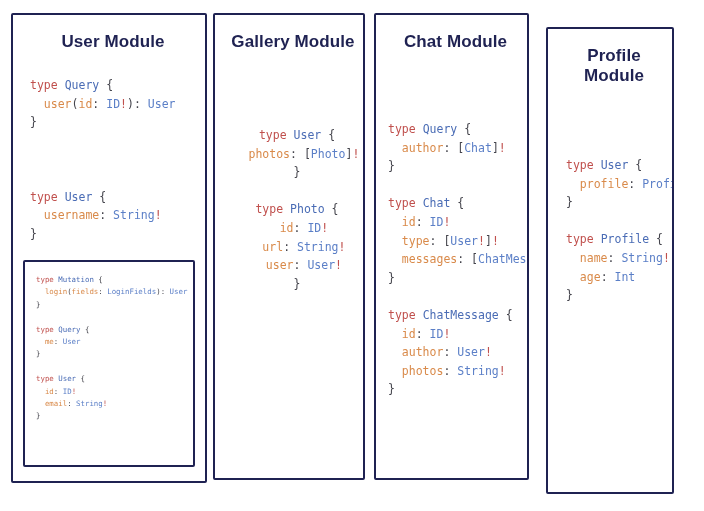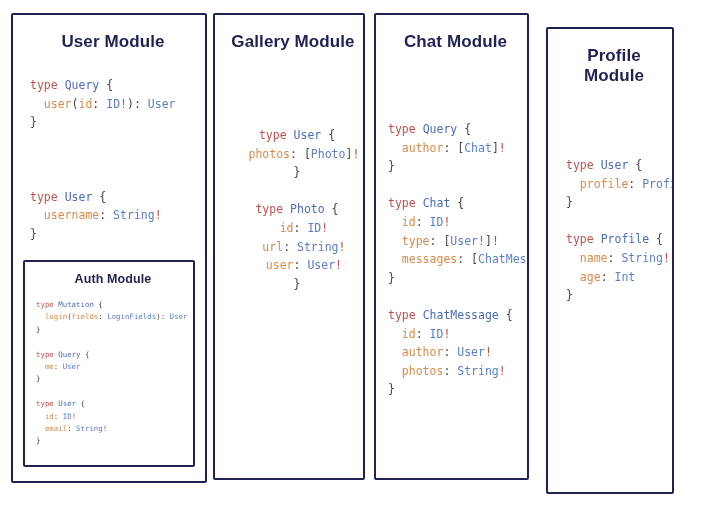--- a/index.html
+++ b/index.html
@@ -106,21 +106,20 @@
 <span class="f">  user</span><span class="p">(</span><span class="f">id</span><span class="p">: </span><span class="b">ID</span><span class="bang">!</span><span class="p">)</span><span class="p">: </span><span class="b">User</span>
 <span class="p">}</span>
 
 
 
 <span class="k">type </span><span class="t">User</span><span class="p"> {</span>
 <span class="f">  username</span><span class="p">: </span><span class="b">String</span><span class="bang">!</span>
 <span class="p">}</span></pre>
 
     <div class="subpanel" id="panel-auth">
-      <div class="panel-title">Auth Module</div>
       <pre class="code small code-block"><span class="k">type </span><span class="t">Mutation</span><span class="p"> {</span>
 <span class="f">  login</span><span class="p">(</span><span class="f">fields</span><span class="p">: </span><span class="b">LoginFields</span><span class="p">)</span><span class="p">: </span><span class="b">User</span>
 <span class="p">}</span>
 
 <span class="k">type </span><span class="t">Query</span><span class="p"> {</span>
 <span class="f">  me</span><span class="p">: </span><span class="b">User</span>
 <span class="p">}</span>
 
 <span class="k">type </span><span class="t">User</span><span class="p"> {</span>
 <span class="f">  id</span><span class="p">: </span><span class="b">ID</span><span class="bang">!</span>

